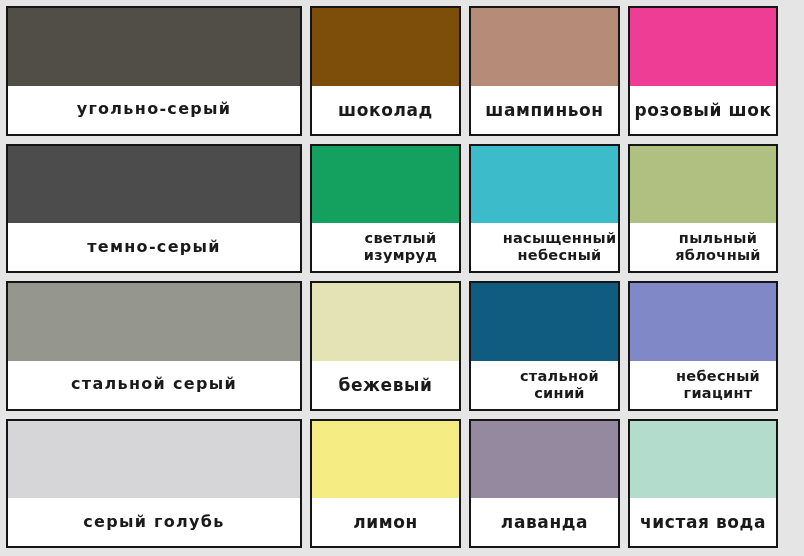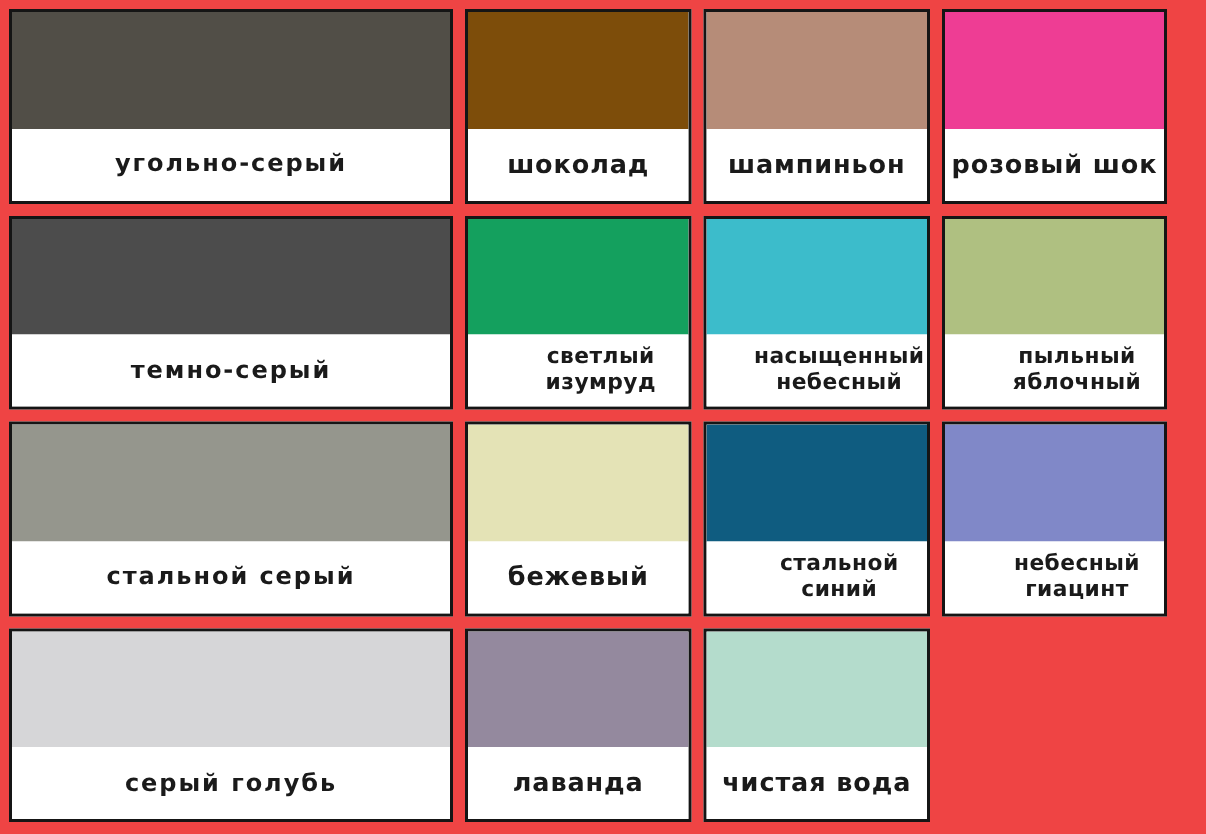--- a/index.html
+++ b/index.html
@@ -63,21 +63,21 @@
   }
   .swatch-card.two-line .swatch-label {
     font-size: 14.5px;
     letter-spacing: 0.3px;
     margin-left: 30px;
   }
 </style>
 </head>
 <body>
 
-<div id="palette-grid" style="background: #ef4444;">
+<div id="palette-grid" style="background: #e5e5e5;">
     <div class="swatch-card wide" style="border-color: rgb(21, 21, 21);">
       <div class="swatch-color" style="background: rgb(81, 78, 71);"></div>
       <div class="swatch-label-area">
         <span class="swatch-label" style="color: rgb(26, 26, 26);">угольно-серый</span>
       </div>
     </div>
     <div class="swatch-card" style="border-color: rgb(21, 21, 21);">
       <div class="swatch-color" style="background: rgb(125, 77, 10);"></div>
       <div class="swatch-label-area">
         <span class="swatch-label" style="color: rgb(26, 26, 26);">шоколад</span>
@@ -148,20 +148,26 @@
 гиацинт</span>
       </div>
     </div>
     <div class="swatch-card wide" style="border-color: rgb(21, 21, 21); justify-content: flex-end;">
       <div class="swatch-color" style="background: rgb(214, 214, 216);"></div>
       <div class="swatch-label-area">
         <span class="swatch-label" style="color: rgb(26, 26, 26);">серый голубь</span>
       </div>
     </div>
     <div class="swatch-card" style="border-color: rgb(21, 21, 21);">
+      <div class="swatch-color" style="background: rgb(245, 237, 132);"></div>
+      <div class="swatch-label-area">
+        <span class="swatch-label" style="color: rgb(26, 26, 26);">лимон</span>
+      </div>
+    </div>
+    <div class="swatch-card" style="border-color: rgb(21, 21, 21);">
       <div class="swatch-color" style="background: rgb(148, 137, 158);"></div>
       <div class="swatch-label-area">
         <span class="swatch-label" style="color: rgb(26, 26, 26);">лаванда</span>
       </div>
     </div>
     <div class="swatch-card" style="border-color: rgb(21, 21, 21);">
       <div class="swatch-color" style="background: rgb(180, 220, 204);"></div>
       <div class="swatch-label-area">
         <span class="swatch-label" style="color: rgb(26, 26, 26);">чистая вода</span>
       </div>

